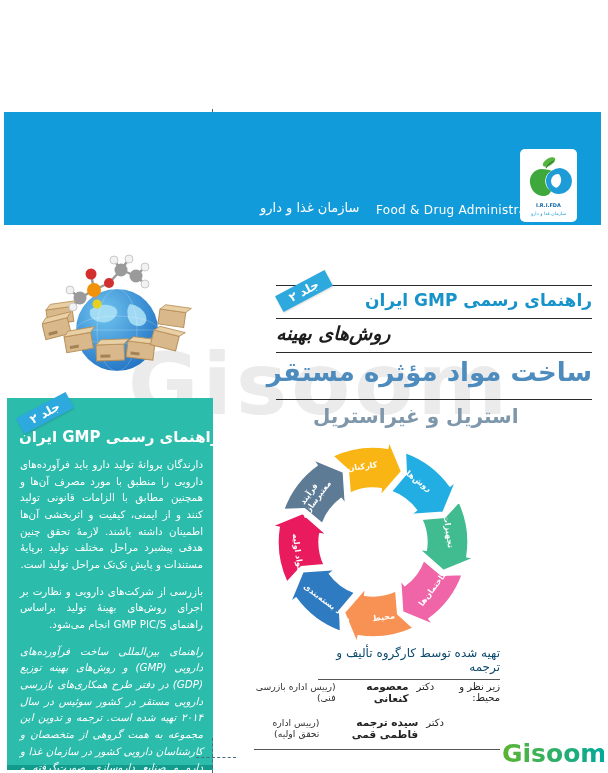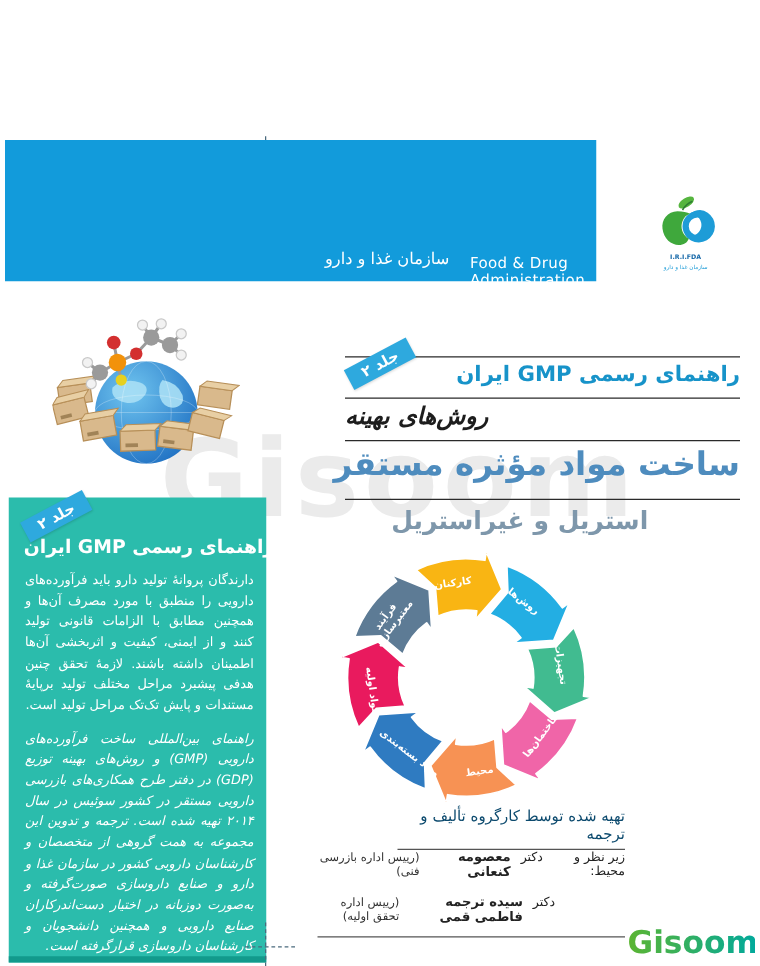--- a/index.html
+++ b/index.html
@@ -6,21 +6,21 @@
   body{
     width:608px;height:773px;position:relative;overflow:hidden;
     background:#ffffff;
     font-family:"DejaVu Sans","Liberation Sans",sans-serif;
   }
   
   .regmark-h{position:absolute;height:0;border-top:1px dashed #4a6a7d;}
   .regmark-v{position:absolute;width:0;border-left:1px dashed #4a6a7d;}
 
   
-  .band{position:absolute;left:4px;top:112px;width:473px;height:113px;background:#129BDB;z-index:1;}
+  .band{position:absolute;left:4px;top:112px;width:597px;height:113px;background:#129BDB;z-index:1;}
   .band .org-fa{position:absolute;left:256px;top:88px;color:#fff;font-size:13px;direction:rtl;}
   .band .org-en{position:absolute;left:372px;top:91px;color:#fff;font-size:12px;letter-spacing:.3px;}
   .fda-box{position:absolute;left:516px;top:37px;width:57px;height:73px;background:#fff;border-radius:5px;}
 
   
   .globe-illo{position:absolute;left:42px;top:252px;z-index:1;}
 
   
   .watermark{
     position:absolute;left:128px;top:334px;z-index:0;
@@ -206,20 +206,21 @@
 <div class="rule" style="top:352px;"></div>
 <div class="main-title">ساخت مواد مؤثره مستقر</div>
 <div class="rule" style="top:399px;"></div>
 <div class="sub-subtitle">استریل و غیراستریل</div>
 
 <div class="panel">
   <div class="ribbon panel-ribbon">جلد ۲</div>
   <div class="panel-title">راهنمای رسمی GMP ایران</div>
   <div class="panel-body">
     <p>دارندگان پروانهٔ تولید دارو باید فرآورده‌های دارویی را منطبق با مورد مصرف آن‌ها و همچنین مطابق با الزامات قانونی تولید کنند و از ایمنی، کیفیت و اثربخشی آن‌ها اطمینان داشته باشند. لازمهٔ تحقق چنین هدفی پیشبرد مراحل مختلف تولید برپایهٔ مستندات و پایش تک‌تک مراحل تولید است.</p>
+    <p>بازرسی از شرکت‌های دارویی و نظارت بر اجرای روش‌های بهینهٔ تولید براساس راهنمای GMP PIC/S انجام می‌شود.</p>
     <p class="em">راهنمای بین‌المللی ساخت فرآورده‌های دارویی (GMP) و روش‌های بهینه توزیع (GDP) در دفتر طرح همکاری‌های بازرسی دارویی مستقر در کشور سوئیس در سال ۲۰۱۴ تهیه شده است. ترجمه و تدوین این مجموعه به همت گروهی از متخصصان و کارشناسان دارویی کشور در سازمان غذا و دارو و صنایع داروسازی صورت‌گرفته و به‌صورت دوزبانه در اختیار دست‌اندرکاران صنایع دارویی و همچنین دانشجویان و کارشناسان داروسازی قرارگرفته است.</p>
   </div>
 </div>
 
 <svg class="cycle" width="198" height="198" viewBox="0 0 198 198">
     <path d="M 58.9 12.9 A 95 95 0 0 1 113.9 5.2 L 115.0 -1.7 L 127.5 28.5 L 106.4 52.6 L 107.4 45.7 A 54 54 0 0 0 76.2 50.1 L 74.3 27.1 Z" fill="#F9B513" stroke="#fff" stroke-width="1.4" stroke-linejoin="round"></path>
     <text x="88.4" y="23.7" transform="rotate(-8.0 88.4 23.7)" class="arrow-label">کارکنان</text>
     <path d="M 131.5 9.7 A 95 95 0 0 1 175.9 43.2 L 181.5 39.0 L 169.0 69.3 L 137.0 71.4 L 142.7 67.3 A 54 54 0 0 0 117.5 48.3 L 132.3 30.7 Z" fill="#23AEE3" stroke="#fff" stroke-width="1.4" stroke-linejoin="round"></path>
     <text x="144.7" y="38.3" transform="rotate(37.0 144.7 38.3)" class="arrow-label">روش‌ها</text>
     <path d="M 185.1 58.9 A 95 95 0 0 1 192.8 113.9 L 199.7 115.0 L 169.5 127.5 L 145.4 106.4 L 152.3 107.4 A 54 54 0 0 0 147.9 76.2 L 170.9 74.3 Z" fill="#41BB90" stroke="#fff" stroke-width="1.4" stroke-linejoin="round"></path>

